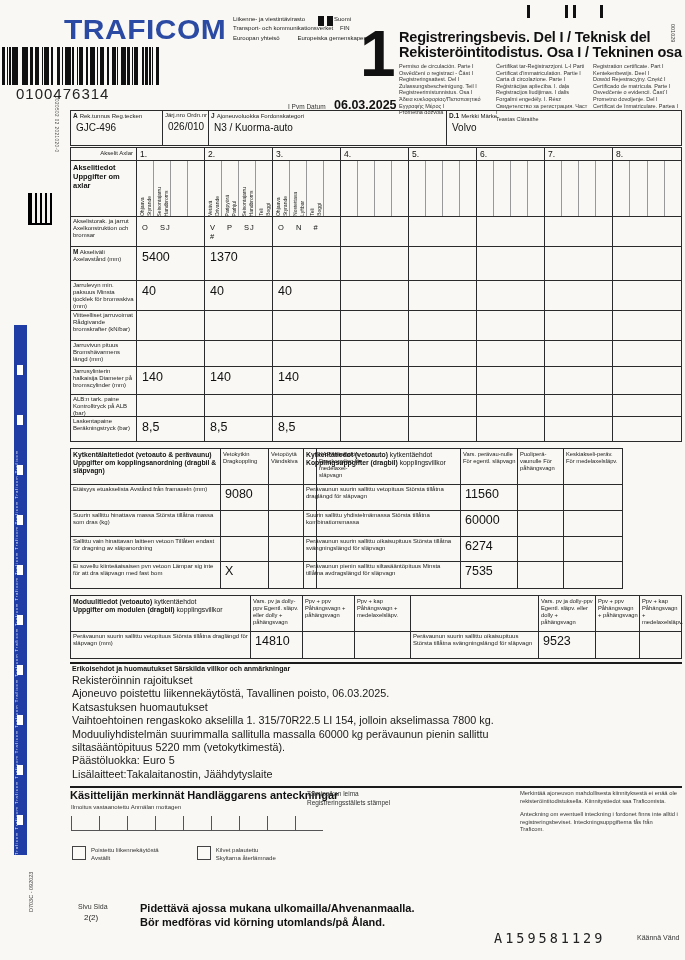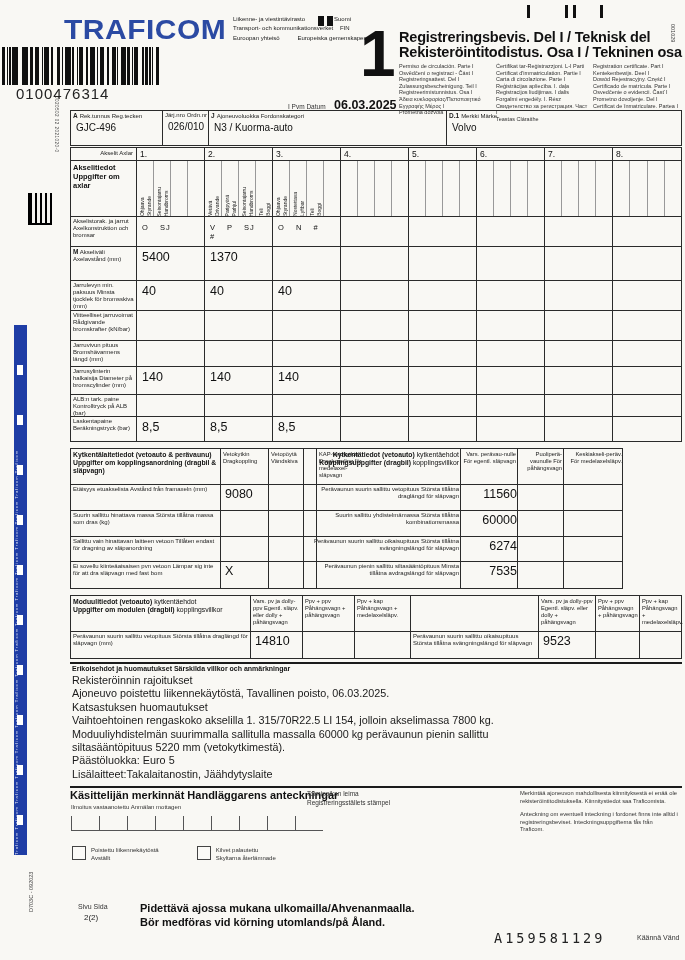--- a/index.html
+++ b/index.html
@@ -69,21 +69,21 @@
   .num{font-size:12.5px;color:#111;padding:3px 0 0 5px;}
   .marks{font-size:7.5px;letter-spacing:1px;word-spacing:8px;padding:6px 10px 0 5px;color:#111;}
   .r0{height:30px;}.r1{height:34px;}.r2{height:30px;}.r3{height:30px;}
   .r4{height:26px;}.r5{height:28px;}.r6{height:22px;}.r7{height:24px;}
 
   
   .couple{left:70px;top:448px;width:612px;display:flex;}
   .ctbl-l{width:234px;}
   .ctbl-r{width:319px;border-left:none;}
   .ctbl-l .grow{grid-template-columns:150px 48px 48px 47px;}
-  .ctbl-r .grow{grid-template-columns:157px 57px 46px 59px;text-align:right;}
+  .ctbl-r .grow{grid-template-columns:157px 57px 46px 59px;}
   .chead{height:36px;}
   .ctitle{font-size:6.8px;font-weight:bold;line-height:1.2;padding:2px 1px 0 2px;color:#111;}
   .ctitle .nrm{font-weight:normal;}
   .chcol{font-size:5.8px;line-height:1.2;padding:2px 1px 0 2px;color:#222;}
   .crow1{height:26px;}.crow2{height:26px;}.crow3{height:25px;}.crow4{height:26px;}
   .cnum{font-size:12.5px;color:#111;padding:2px 0 0 4px;}
 
   
   .mtbl{left:70px;top:595px;width:612px;}
   .mtbl .grow{grid-template-columns:180px 52px 52px 56px 128px 57px 44px 43px;}

